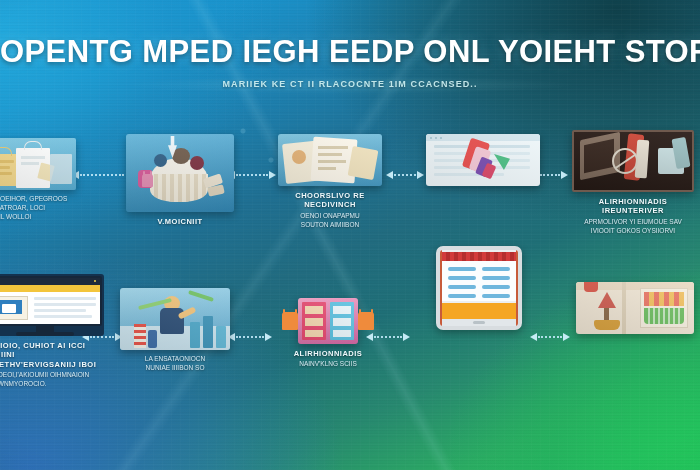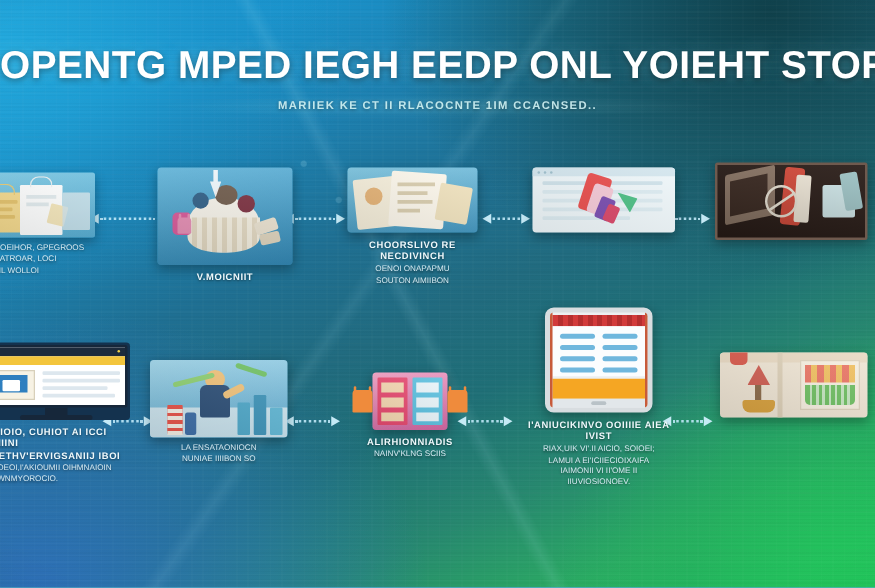--- a/index.html
+++ b/index.html
@@ -313,20 +313,25 @@
     <div class="sk" style="left:6px; top:4px; width:40px; height:40px; background:#8a7565; transform:skewY(-12deg); border-radius:2px;"></div>
     <div class="sk" style="left:10px; top:10px; width:30px; height:28px; background:#3b2a22; transform:skewY(-12deg);"></div>
     <div class="sk" style="left:52px; top:2px; width:16px; height:46px; background:#d34a3a; border-radius:3px; transform:rotate(6deg);"></div>
     <div class="sk" style="left:62px; top:8px; width:12px; height:38px; background:#efe7d8; border-radius:2px; transform:rotate(4deg);"></div>
     <div class="sk" style="left:84px; top:16px; width:26px; height:26px; background:#cfe6e8; border-radius:2px;"></div>
     <div class="sk" style="left:100px; top:6px; width:14px; height:30px; background:#9fc4c6; border-radius:2px; transform:rotate(-10deg);"></div>
     <div class="sk" style="left:38px; top:16px; width:26px; height:26px; border:2px solid #e8e2d4; border-radius:50%;"></div>
     <div class="sk" style="left:40px; top:28px; width:24px; height:2px; background:#e8e2d4; transform:rotate(-34deg);"></div>
     <div class="sk" style="left:0; top:0; right:0; bottom:0; background:linear-gradient(190deg,rgba(255,255,255,.06),rgba(0,0,0,.22));"></div>
   </div>
+  <div class="cap">
+    <div class="cap-t">ALIRHIONNIADIS IREUNTERIVER</div>
+    <div class="cap-s" style="white-space:pre-line;">APRMOLIVOR YI EIUMOUE SAV
+IVIOOIT GOKOS OYSIIORVI</div>
+  </div>
 </div>
 
 <div class="card" style="left:-14px; top:274px; width:124px;">
   <div class="thumb" style="width:118px; height:62px; background:#14324e; border-radius:3px; box-shadow:none;">
     <div class="sk" style="left:2px; top:2px; width:114px; height:50px; background:#ffffff; border:2px solid #16273a; border-radius:2px;"></div>
     <div class="win-bar" style="left:4px; top:4px; width:110px; height:7px; background:#1d2b3c;"></div>
     <div class="win-dot" style="left:108px; top:6px; background:#f0d24a;"></div>
     <div class="sk" style="left:4px; top:11px; width:110px; height:7px; background:#f3c53c;"></div>
     <div class="sk" style="left:8px; top:22px; width:34px; height:24px; background:#f7f2e4; border:1px solid #d8d0bb;"></div>
     <div class="sk" style="left:12px; top:26px; width:24px; height:14px; background:#2f7fbf;"></div>
@@ -401,27 +406,20 @@
     <div class="line" style="left:8px; top:35px; width:28px; height:4px; background:#6fb7dd; border-radius:2px;"></div>
     <div class="line" style="left:42px; top:35px; width:28px; height:4px; background:#6fb7dd; border-radius:2px;"></div>
     <div class="line" style="left:8px; top:44px; width:28px; height:4px; background:#6fb7dd; border-radius:2px;"></div>
     <div class="line" style="left:42px; top:44px; width:28px; height:4px; background:#6fb7dd; border-radius:2px;"></div>
     <div class="sk" style="left:2px; top:53px; width:74px; height:16px; background:#f5a623;"></div>
     <div class="sk" style="left:2px; top:69px; width:74px; height:7px; background:#e2e7ea;"></div>
     <div class="sk" style="left:33px; top:71px; width:12px; height:3px; background:#b9c2c7; border-radius:2px;"></div>
     <div class="sk" style="left:-4px; top:-4px; width:6px; height:86px; background:#c75b3a;"></div>
     <div class="sk" style="right:-4px; top:-4px; width:6px; height:86px; background:#c75b3a;"></div>
   </div>
-  <div class="cap">
-    <div class="cap-t">I'ANIUCIKINVO OOIIIIE AIEA IVIST</div>
-    <div class="cap-s" style="white-space:pre-line;">RIAX,UIK VI'.II AICIO, SOIOEI;
-LAMUI A EI'ICIIECIOIXAIFA
-IAIMONII VI II'OME II
-IIUVIOSIONOEV.</div>
-  </div>
 </div>
 
 <div class="card cap-big" style="left:576px; top:282px; width:124px;">
   <div class="thumb" style="width:118px; height:52px; background:#efe5d4;">
     <div class="sk" style="left:0; top:0; width:118px; height:8px; background:#e8d9c2;"></div>
     <div class="sk" style="left:8px; top:-2px; width:14px; height:12px; background:#d8584a; border-radius:0 0 4px 4px;"></div>
     <div class="sk" style="left:22px; top:10px; width:18px; height:16px; background:#cf5e52; clip-path:polygon(50% 0,100% 100%,0 100%);"></div>
     <div class="sk" style="left:28px; top:26px; width:5px; height:14px; background:#8c6b4a;"></div>
     <div class="sk" style="left:18px; top:38px; width:26px; height:10px; background:#d9a23f; border-radius:2px 2px 6px 6px;"></div>
     <div class="sk" style="left:64px; top:6px; width:48px; height:40px; background:#f6efe0; border:1px solid #ddd2bd;"></div>

